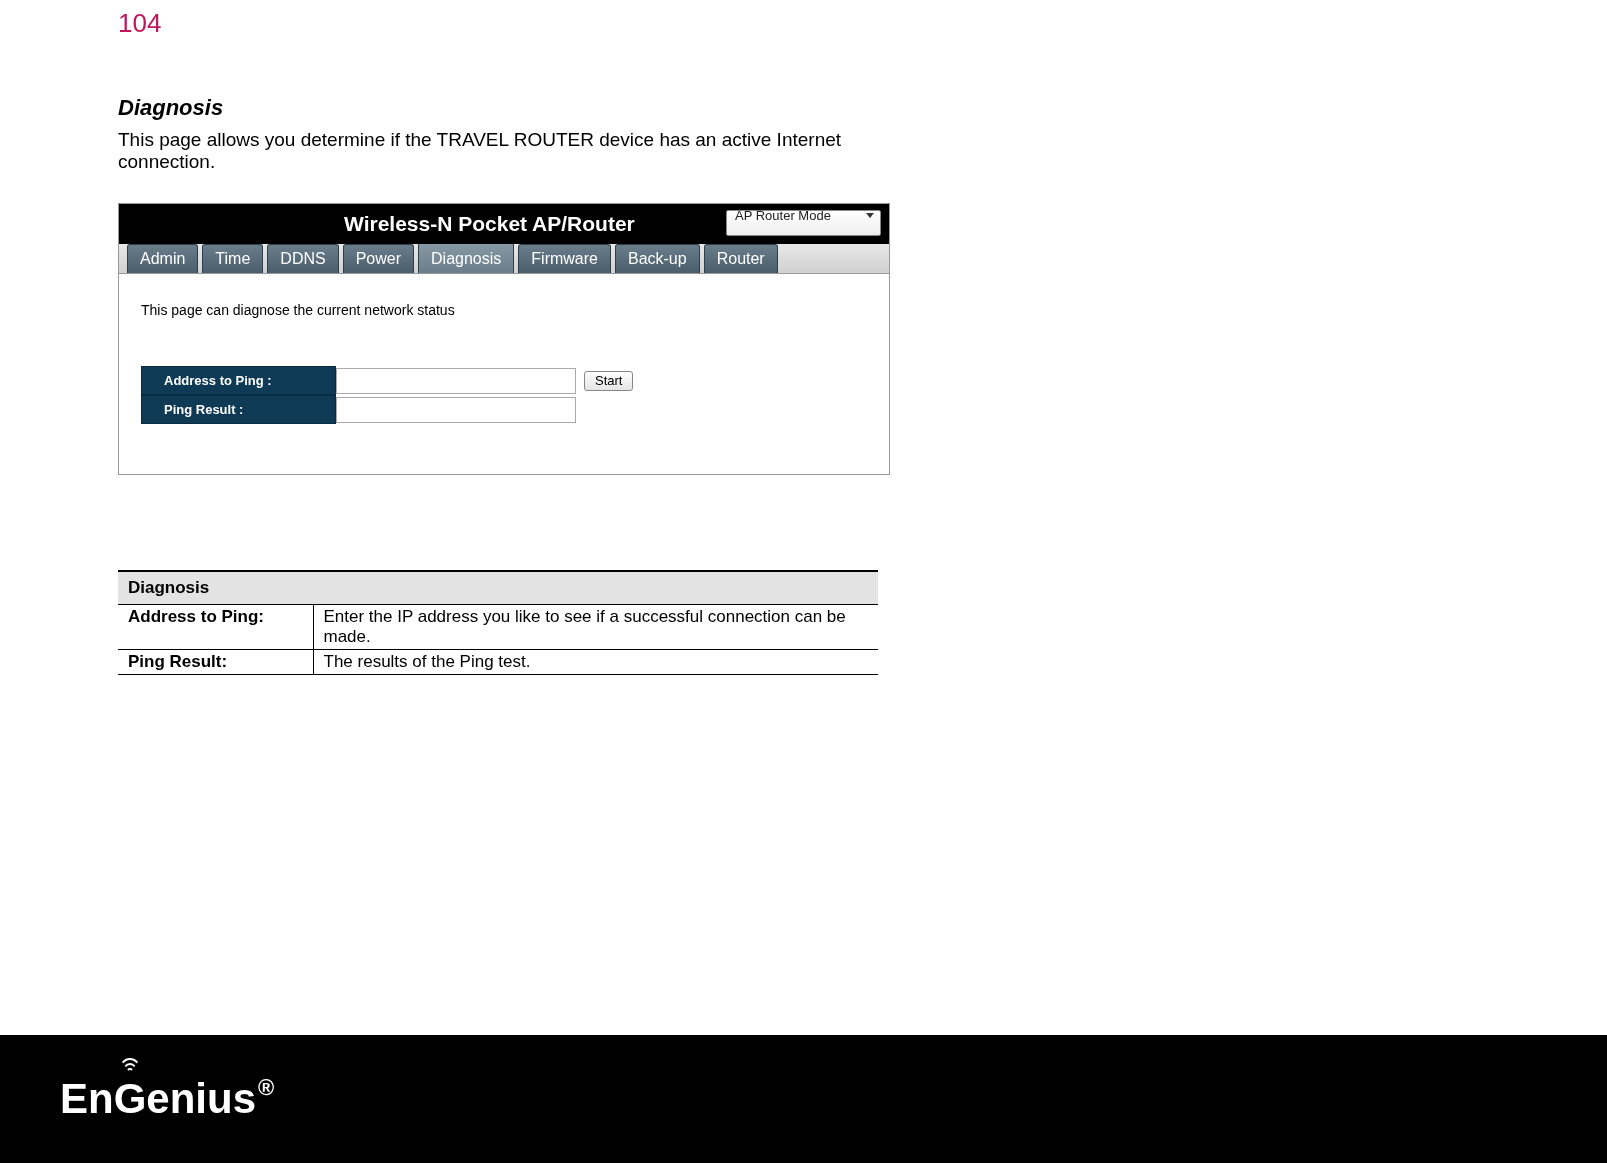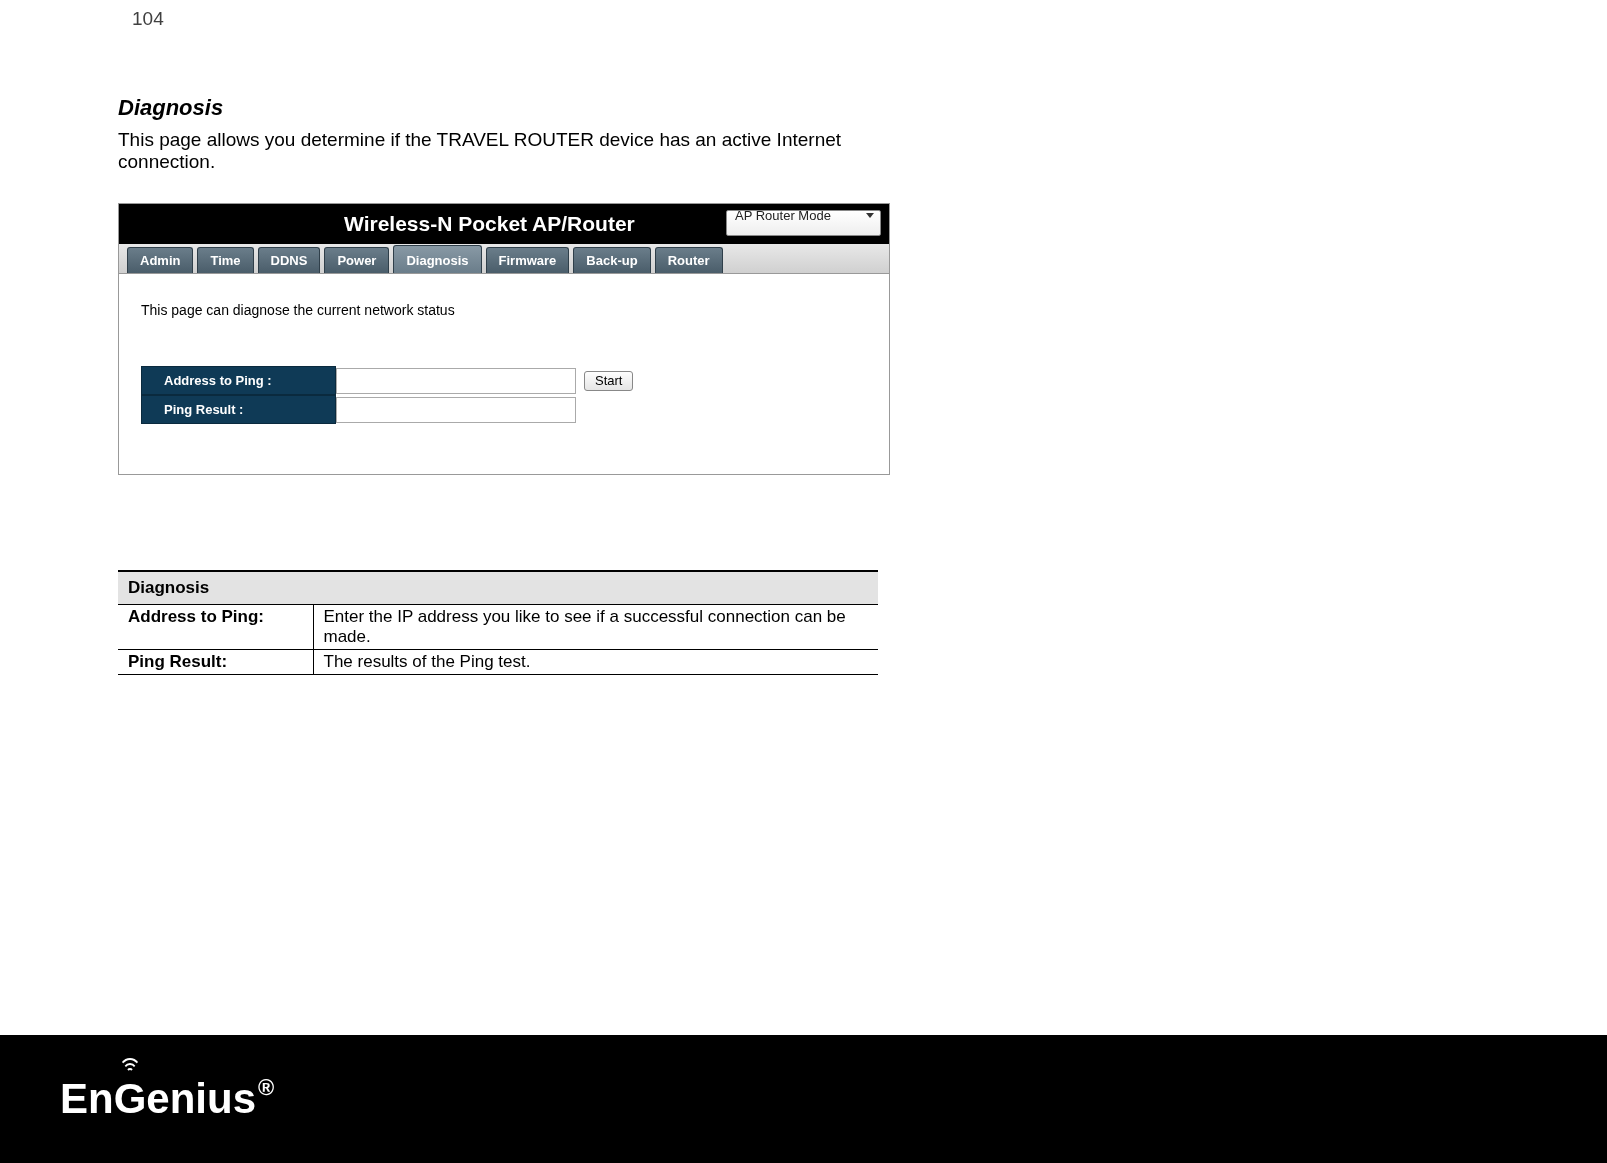--- a/index.html
+++ b/index.html
@@ -9,23 +9,23 @@
     font-family: Arial, Helvetica, sans-serif;
     background: #fff;
     width: 1607px;
     height: 1163px;
     position: relative;
     overflow: hidden;
   }
   .page-number {
     position: absolute;
     top: 8px;
-    left: 132px;
-    font-size: 19px;
-    color: #404040;
+    left: 118px;
+    font-size: 26px;
+    color: #be185d;
   }
   .content {
     position: absolute;
     top: 95px;
     left: 118px;
     width: 780px;
   }
   .section-title {
     font-style: italic;
     font-weight: bold;
@@ -83,22 +83,22 @@
     height: 30px;
     display: flex;
     align-items: flex-end;
     padding: 0 8px;
     gap: 4px;
     border-bottom: 1px solid #999;
   }
   .tab {
     background: linear-gradient(#6a7d8a,#4a5d6a);
     color: #fff;
-    font-size: 13px;
-    font-weight: bold;
+    font-size: 16px;
+    font-weight: normal;
     padding: 5px 12px 5px 12px;
     border: 1px solid #2f3f4a;
     border-bottom: none;
     border-radius: 3px 3px 0 0;
   }
   .tab.active {
     background: linear-gradient(#8899a5,#6a7d8a);
     padding-top: 7px;
   }
   .panel-body {

